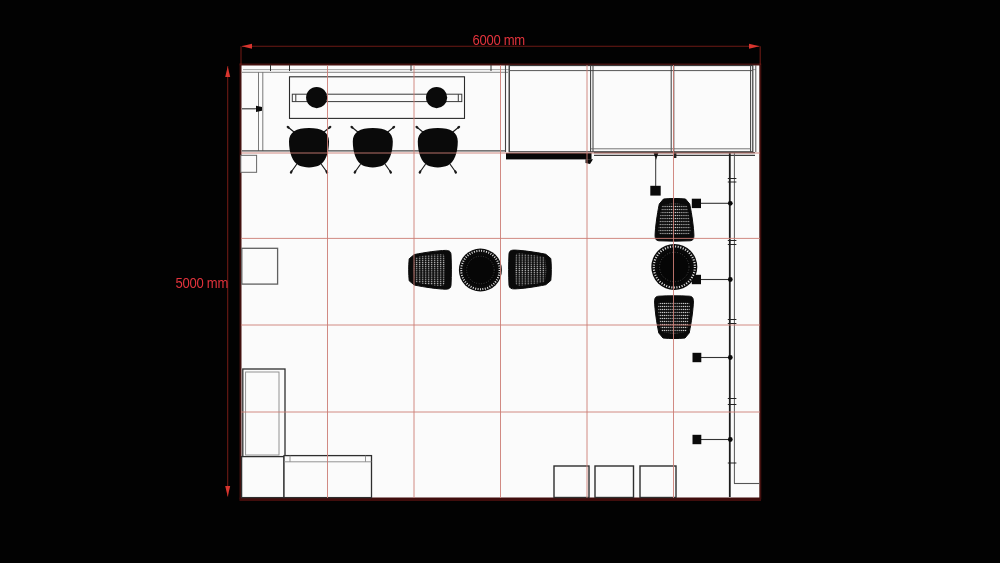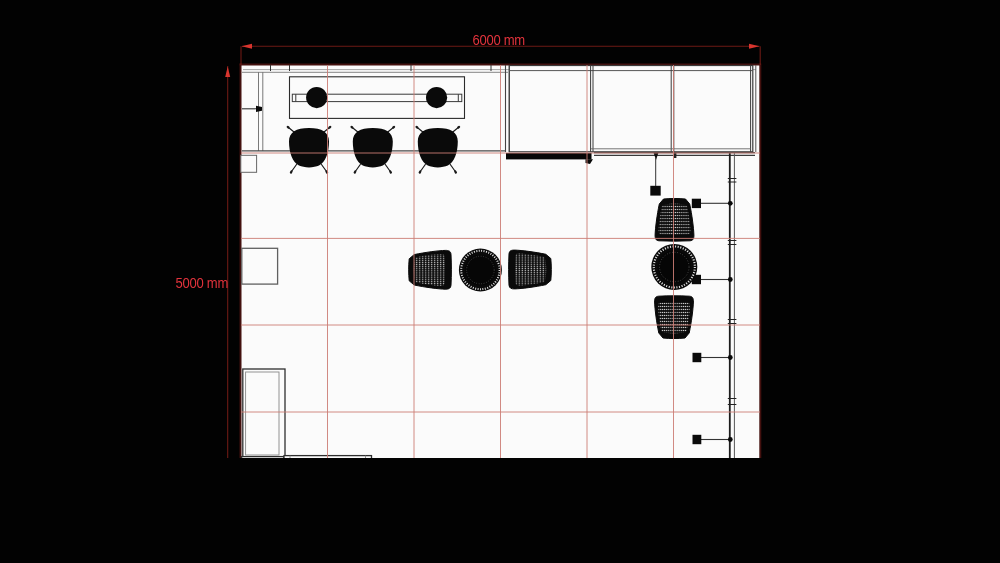--- a/index.html
+++ b/index.html
@@ -1,16 +1,16 @@
 <!DOCTYPE html>
 <html><head>
 <meta charset="utf-8">
 <style>
   html,body{margin:0;padding:0;background:#020202;}
-  #stage{position:relative;width:1000px;height:458px;background:#0ea5e9;overflow:hidden;}
+  #stage{position:relative;width:1000px;height:563px;background:#0ea5e9;overflow:hidden;}
   svg{display:block;}
   .dimtxt{font-family:"Liberation Sans", sans-serif;font-size:14.5px;fill:#e2333c;letter-spacing:-0.3px;}
 </style>
 </head>
 <body>
 
 <div id="stage">
 <svg width="1000" height="563" viewBox="0 0 1000 563" xmlns="http://www.w3.org/2000/svg">
 <defs>
 

